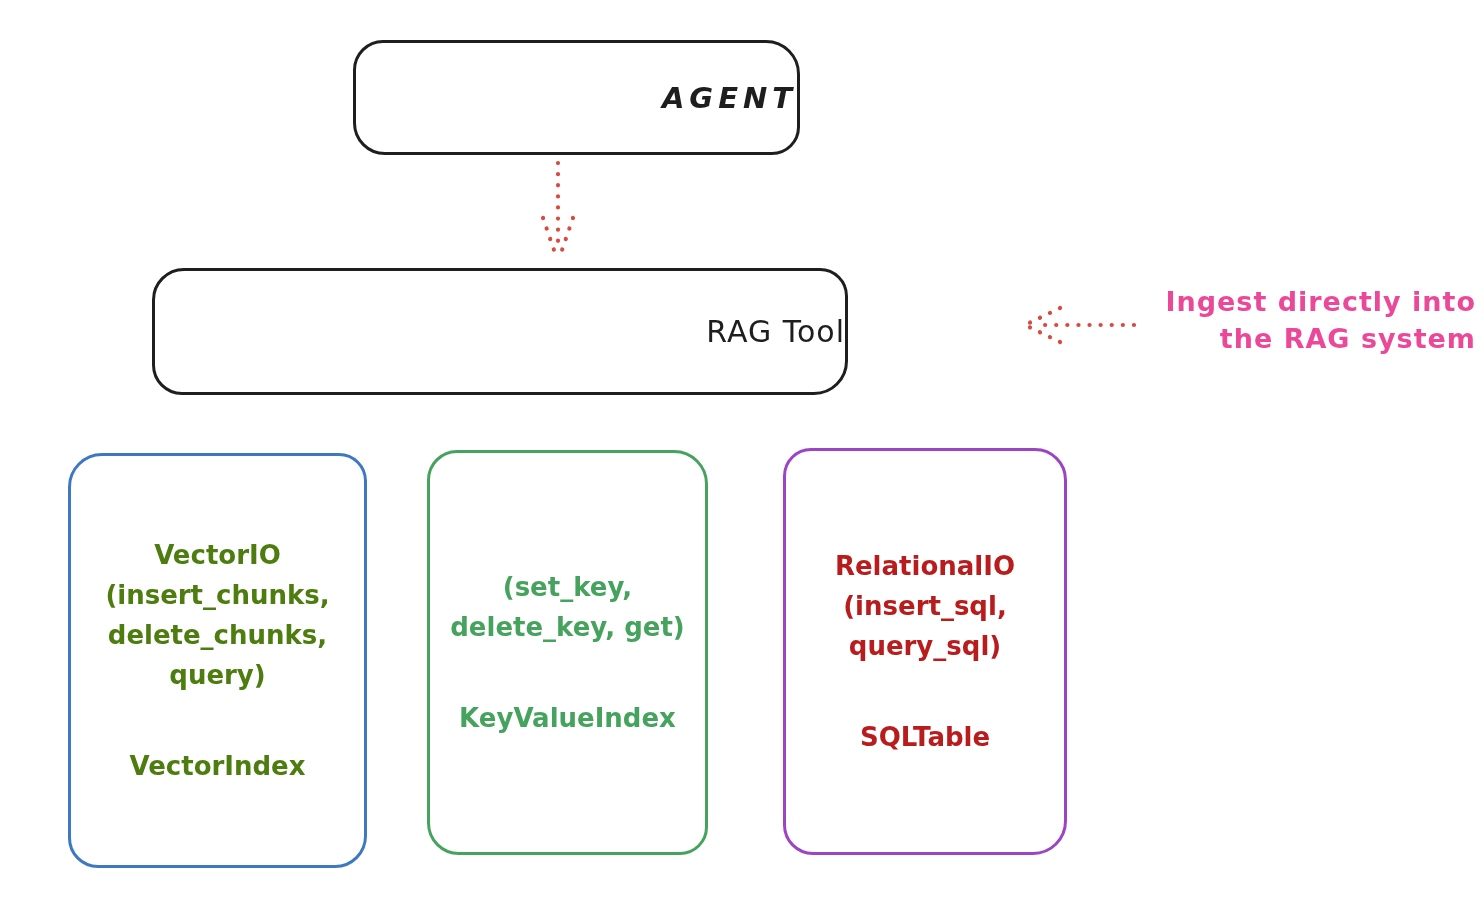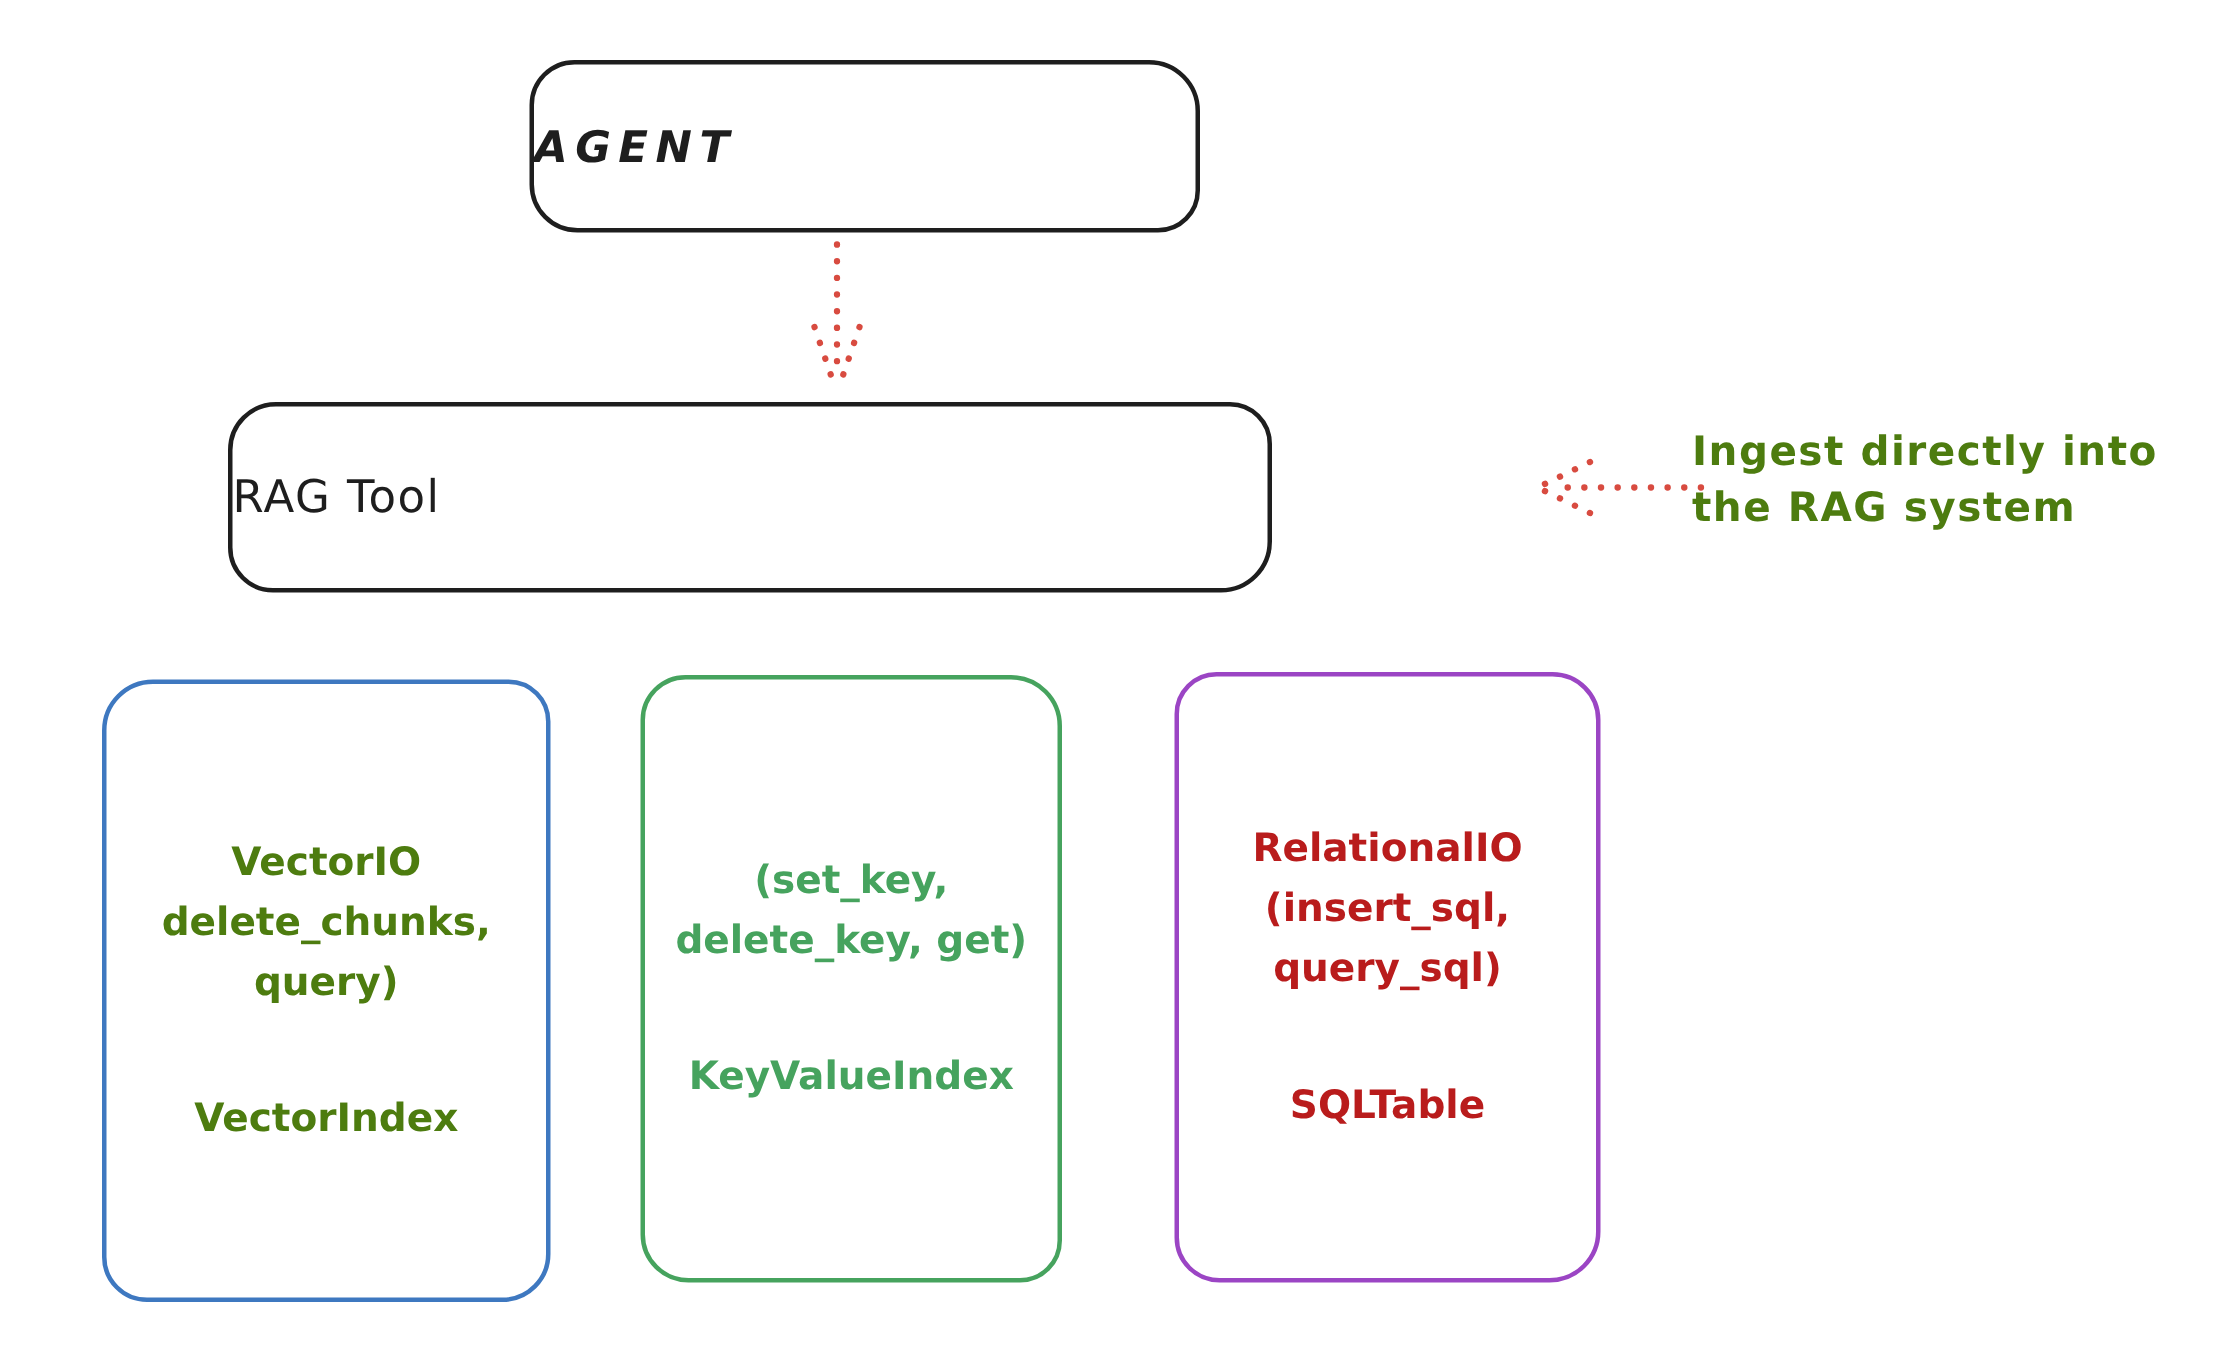--- a/index.html
+++ b/index.html
@@ -14,21 +14,21 @@
     background: #ffffff;
     overflow: hidden;
     font-family: "DejaVu Sans", sans-serif;
   }
   .node {
     position: absolute;
     box-sizing: border-box;
     background: #ffffff;
     display: flex;
     align-items: center;
-    justify-content: flex-start;
+    justify-content: flex-end;
     text-align: center;
   }
   
   .node-black {
     border: 3.5px solid #1e1e1e;
     color: #1e1e1e;
   }
   .agent-node {
     left: 353px; top: 40px;
     width: 447px; height: 115px;
@@ -102,22 +102,22 @@
   }
   .arrow-left {
     left: 1016px; top: 300px;
     width: 122px; height: 48px;
   }
   
   .annotation {
     position: absolute;
     left: 1128px; top: 283px;
     width: 348px;
-    text-align: left;
-    color: #4d7c0f;
+    text-align: right;
+    color: #ec4899;
     font-size: 27px;
     font-weight: bold;
     line-height: 37px;
     letter-spacing: 1px;
   }
   .annotation .ann-line {
     display: block;
   }
 </style>
 </head>
@@ -145,20 +145,21 @@
     <path d="M44 42 L9 25"></path>
   </svg>
 
   <div class="annotation">
     <span class="ann-line">Ingest directly into</span>
     <span class="ann-line">the RAG system</span>
   </div>
 
   <div class="node backend backend-blue">
     <span>VectorIO</span>
+    <span>(insert_chunks,</span>
     <span>delete_chunks,</span>
     <span>query)</span>
     <span class="index-label">VectorIndex</span>
   </div>
 
   <div class="node backend backend-green">
     <span>(set_key,</span>
     <span>delete_key, get)</span>
     <span class="index-label">KeyValueIndex</span>
   </div>

